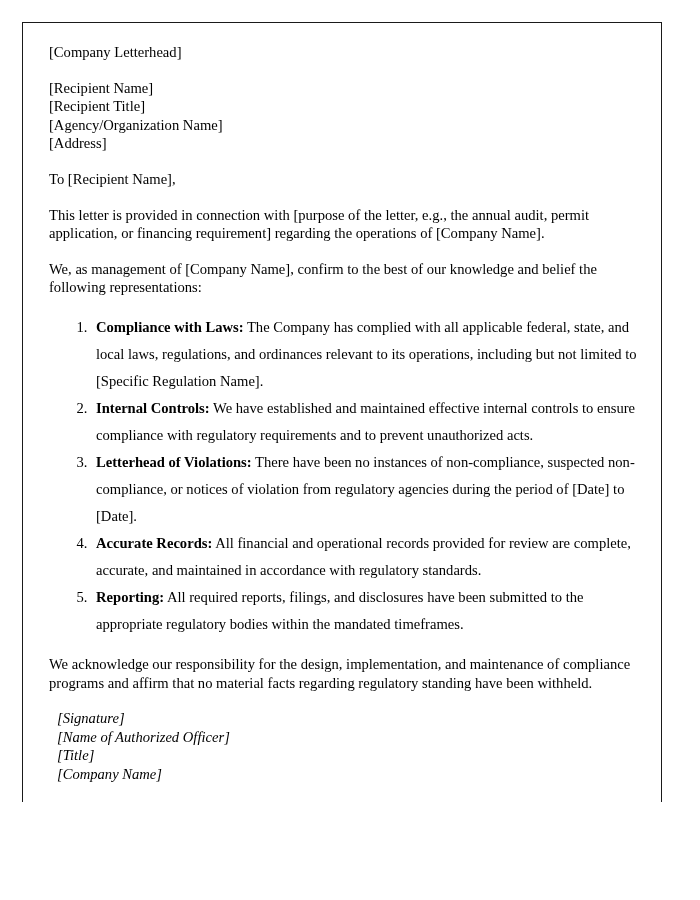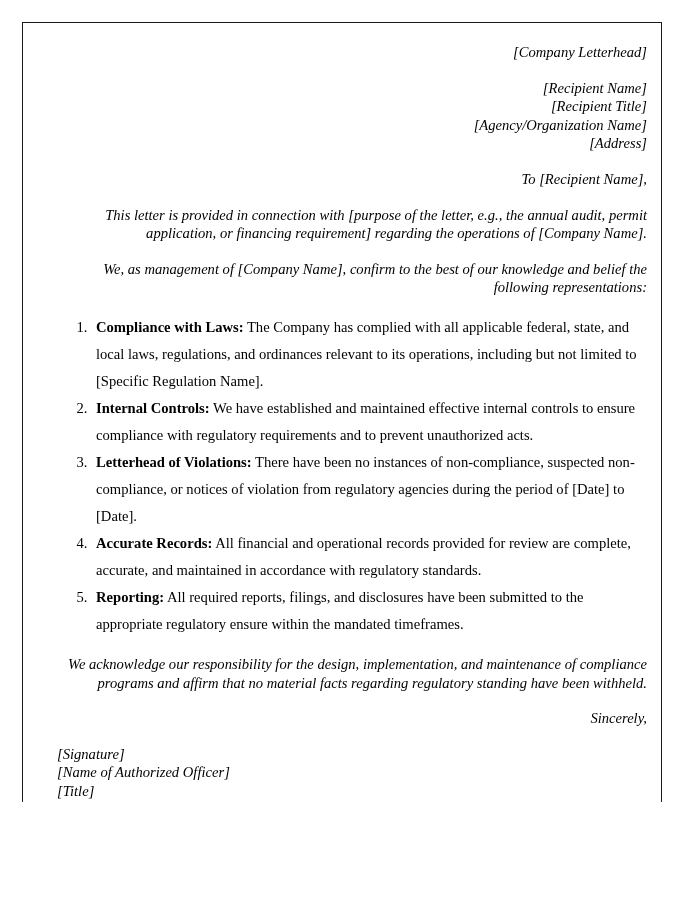--- a/index.html
+++ b/index.html
@@ -39,22 +39,21 @@
   .letter-body {
     position: absolute;
     left: 26px;
     top: 20px;
     right: 14px;
     font-size: 14.6px;
     line-height: 18.6px;
   }
   .letter-block {
     margin: 0 0 17px 0;
-    text-align: right;
-    font-style: italic;
+    text-align: left;
   }
   .address-line {
     display: block;
   }
   .rep-list {
     margin: 0 0 17px 0;
     padding: 0 0 0 42px;
     list-style-position: outside;
     list-style-type: decimal;
   }
@@ -110,27 +109,26 @@
         <li>
           <span class="rep-label">Letterhead of Violations:</span>
           <span>There have been no instances of non-compliance, suspected non-compliance, or notices of violation from regulatory agencies during the period of [Date] to [Date].</span>
         </li>
         <li>
           <span class="rep-label">Accurate Records:</span>
           <span>All financial and operational records provided for review are complete, accurate, and maintained in accordance with regulatory standards.</span>
         </li>
         <li>
           <span class="rep-label">Reporting:</span>
-          <span>All required reports, filings, and disclosures have been submitted to the appropriate regulatory ensure within the mandated timeframes.</span>
+          <span>All required reports, filings, and disclosures have been submitted to the appropriate regulatory bodies within the mandated timeframes.</span>
         </li>
       </ol>
 
       <p class="letter-block">We acknowledge our responsibility for the design, implementation, and maintenance of compliance programs and affirm that no material facts regarding regulatory standing have been withheld.</p>
 
-      <p class="letter-block">Sincerely,</p>
 
       <p class="signature-block">
         <span class="signature-line">[Signature]</span>
         <span class="signature-line">[Name of Authorized Officer]</span>
         <span class="signature-line">[Title]</span>
         <span class="signature-line">[Company Name]</span>
       </p>
 
     </div>
   </div>

